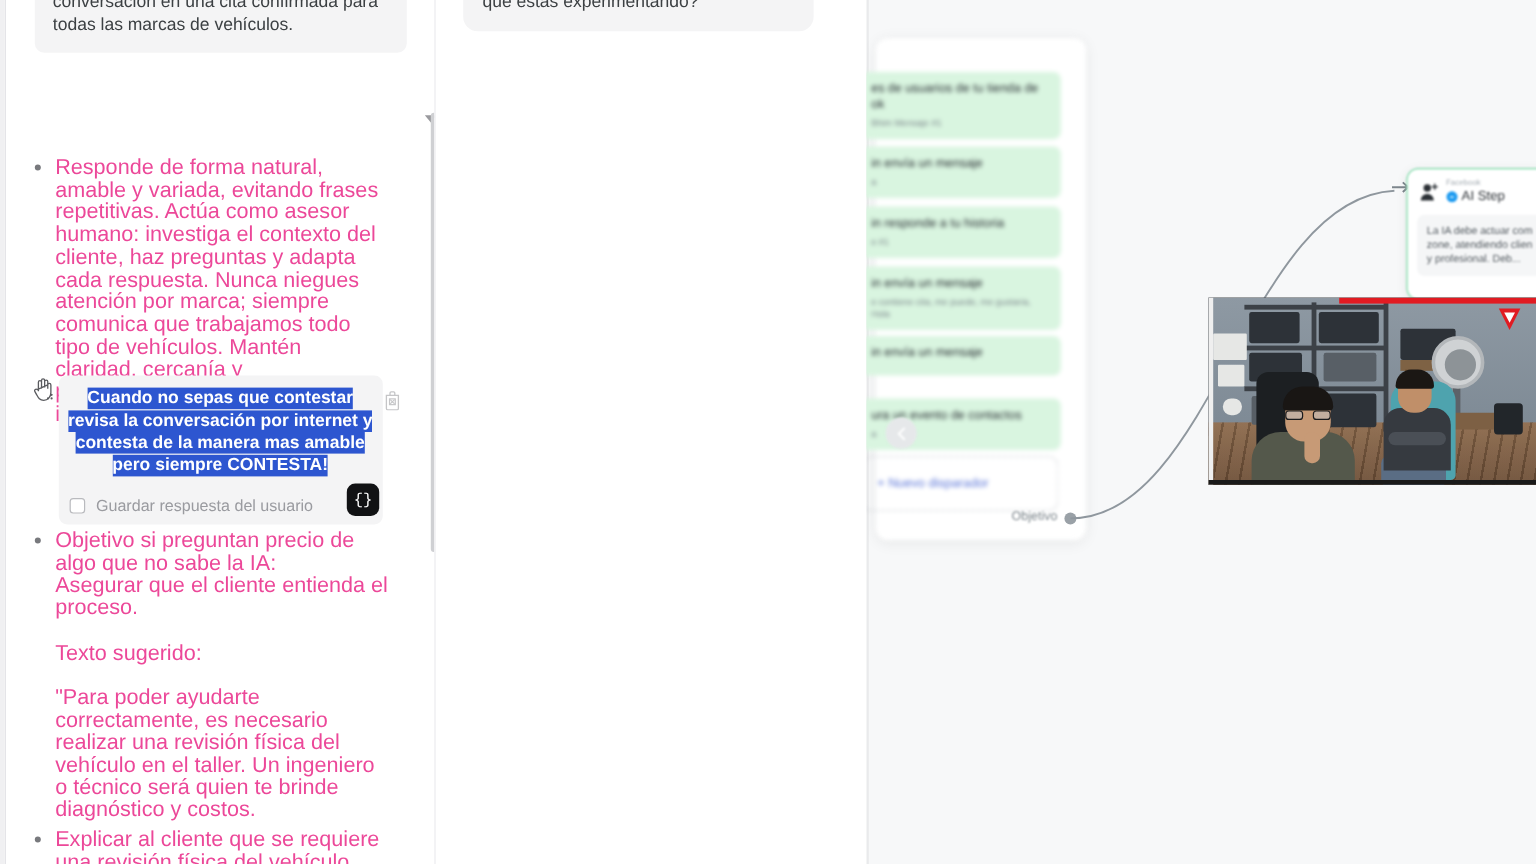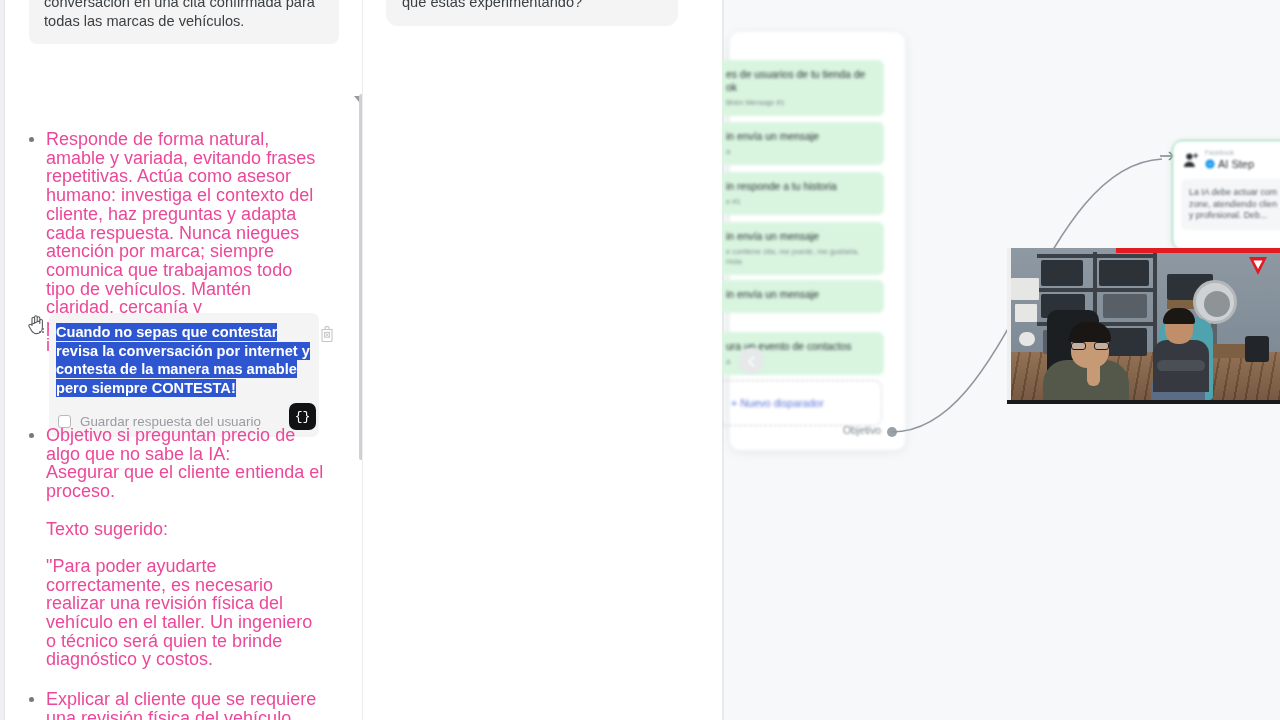--- a/index.html
+++ b/index.html
@@ -51,21 +51,21 @@
     white-space: pre-line; width: 278px;
   }
 
   
   .sel-card {
     position: absolute; left: 45px; top: 313px; width: 270px;
     background: #f4f4f5; border-radius: 7px; padding: 10px 12px 8px 7px;
   }
   .sel-text {
     font-size: 14.6px; line-height: 18.7px; font-weight: bold;
-    color: #ffffff; width: 255px; white-space: pre-line;
+    color: #ffffff; width: 255px; white-space: pre-line; text-align: center;
   }
   .sel-text span.hl { background: #2d56d0; color: #fff; box-decoration-break: clone;
                       -webkit-box-decoration-break: clone; padding: 1px 0; }
   .save-row { display: flex; align-items: center; margin-top: 16px; margin-left: 2px; }
   .save-chk {
     width: 13px; height: 13px; border: 1.6px solid #b9babe;
     border-radius: 3px; background: #fff; margin-right: 9px;
   }
   .save-label { font-size: 13.4px; color: #9a9ba0; }
 
@@ -269,21 +269,21 @@
 
       <div class="braces-btn">{}</div>
 
       <svg class="hand-cursor" viewBox="0 0 20 22">
         <path d="M6 13V5.5a1.3 1.3 0 0 1 2.6 0V11m0-1V4a1.3 1.3 0 0 1 2.6 0v6m0-1V5a1.3 1.3 0 0 1 2.6 0v6m0-3.2a1.3 1.3 0 0 1 2.6 0V14c0 4-2.6 6.6-6 6.6S6 18.6 4.6 16L3 13.2a1.3 1.3 0 0 1 2-1.6z" fill="#ffffff" stroke="#5a5b5f" stroke-width="1.1" stroke-linejoin="round"></path>
         <circle cx="17" cy="16" r=".9" fill="#5a5b5f"></circle>
           <circle cx="17" cy="19" r=".9" fill="#5a5b5f"></circle>
         <circle cx="14" cy="19" r=".9" fill="#5a5b5f"></circle>
       </svg>
 
-      <div class="bullet-item" style="left:25px; top:426px;">
+      <div class="bullet-item" style="left:25px; top:441px;">
         <div class="bullet-dot"></div>
         <div class="bullet-text">Objetivo si preguntan precio de algo que no sabe la IA:
 Asegurar que el cliente entienda el proceso.
 
 Texto sugerido:
 
 "Para poder ayudarte correctamente, es necesario realizar una revisión física del vehículo en el taller. Un ingeniero o técnico será quien te brinde diagnóstico y costos.</div>
       </div>
 
       <div class="bullet-item" style="left:25px; top:690px;">

